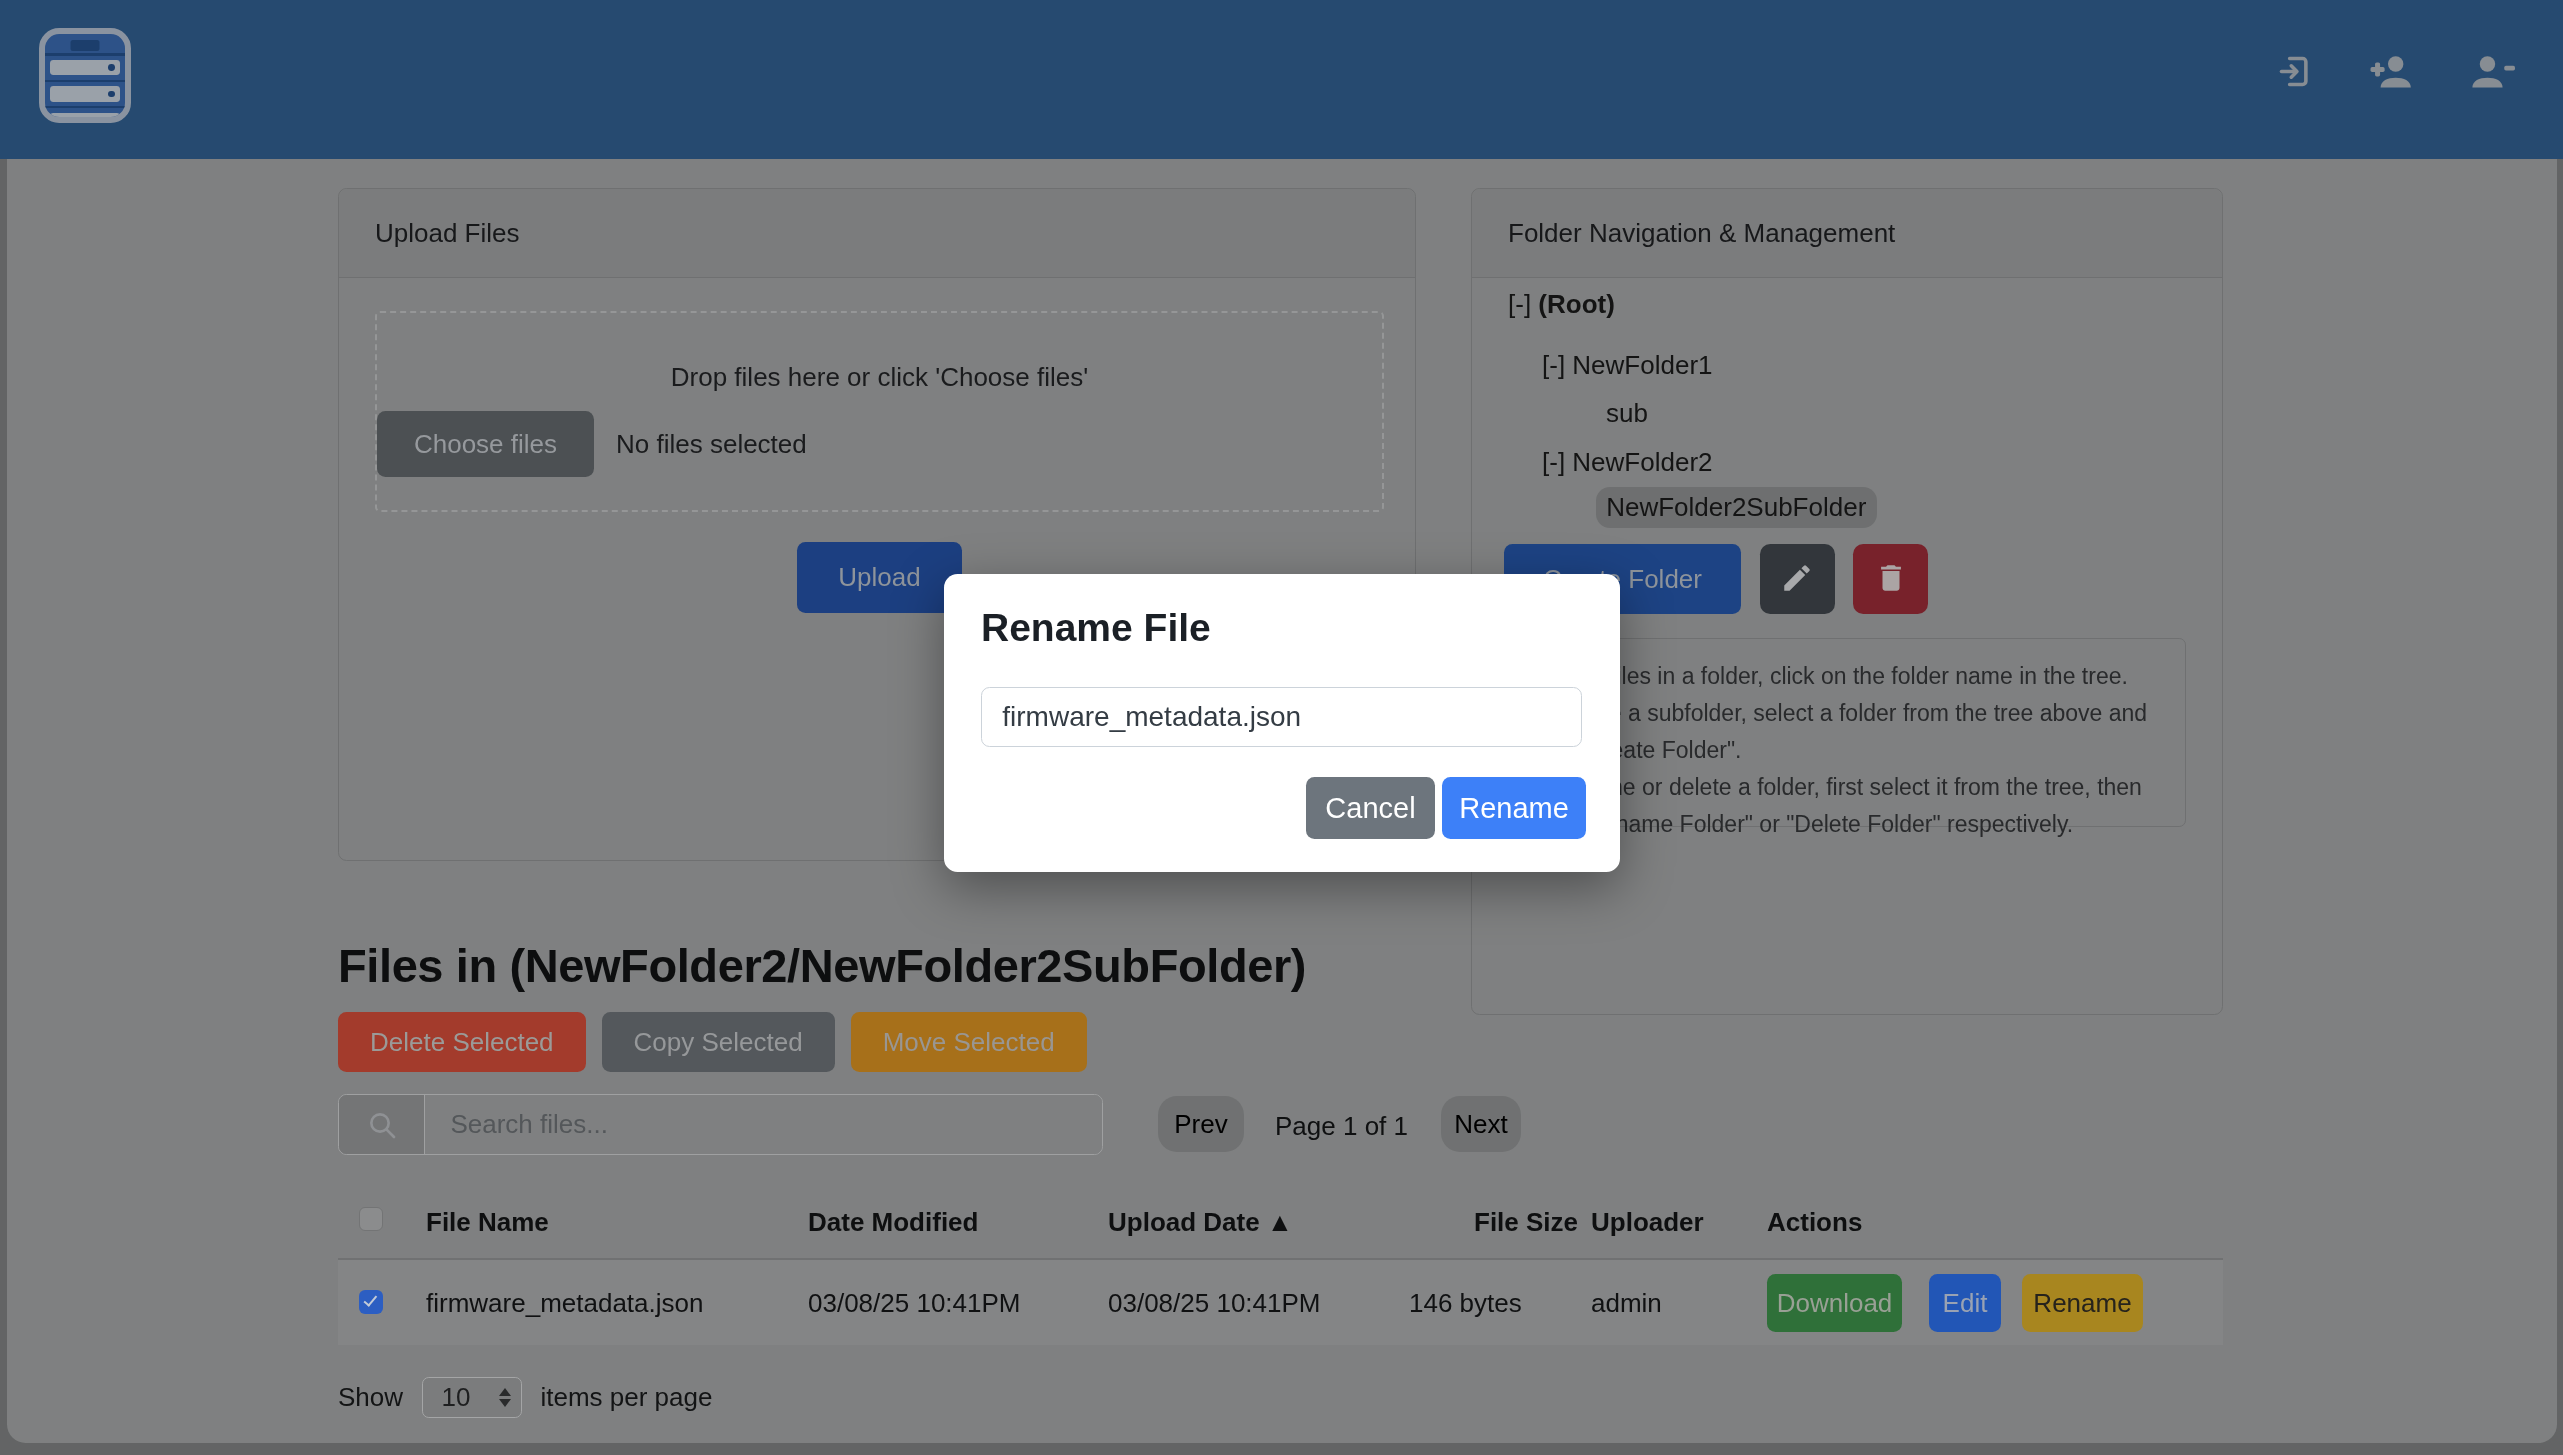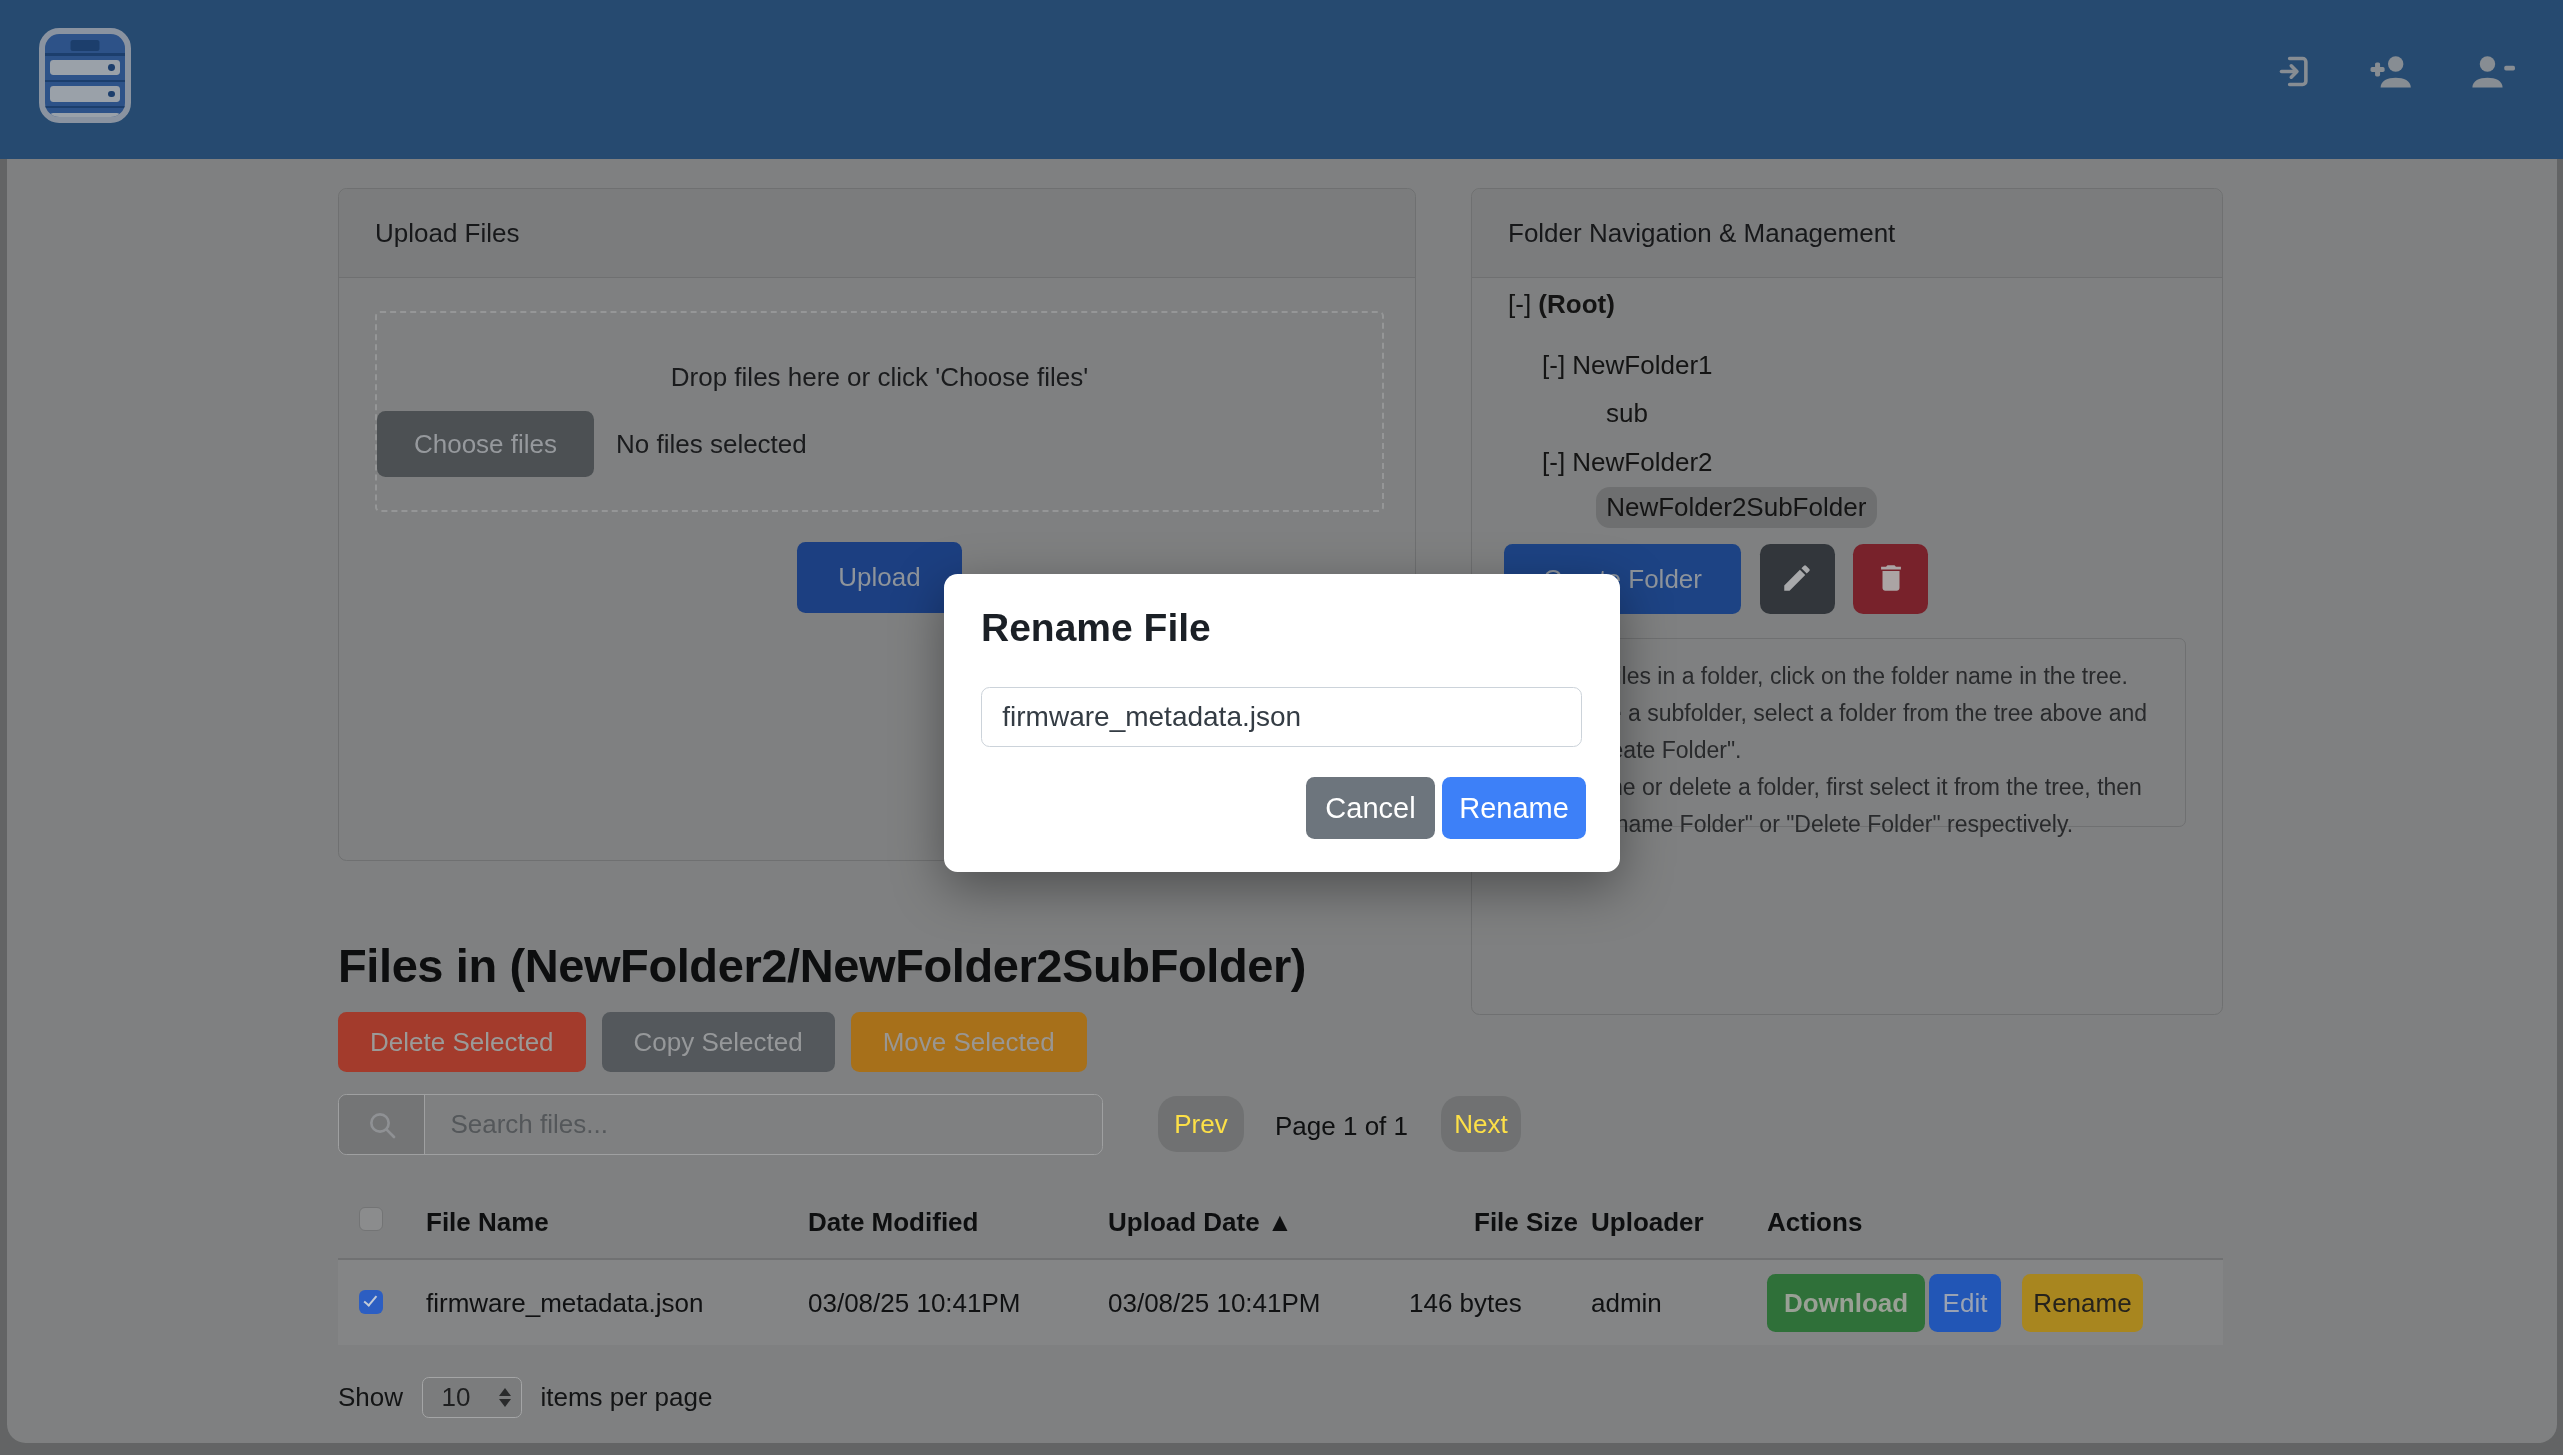--- a/index.html
+++ b/index.html
@@ -64,37 +64,37 @@
   #copy-selected-btn { background:#54585c; color:#96989a; }
   #move-selected-btn { background:#a7701a; color:#999692; }
 
   #search-group { position:absolute; left:338px; top:1094px; width:765px; height:61px; border:1.7px solid #9fa0a1;
           border-radius:8.5px; display:flex; overflow:hidden; }
   #search-addon { width:86px; background:#747576; border-right:1.7px solid #9fa0a1; display:flex; align-items:center; justify-content:center; }
   #search-input { flex:1; border:none; outline:none; background:#7f8081; font-size:26px; font-family:inherit;
           color:#2a2b2c; padding-left:25.4px; }
   #search-input::placeholder { color:#54575a; opacity:1; }
   .pg-btn { position:absolute; top:1096px; height:56px; background:#707172; border:none; border-radius:19px;
-          color:#fde047; font-size:26px; font-family:inherit; }
+          color:#000000; font-size:26px; font-family:inherit; }
   #prev-btn { left:1158px; width:86px; }
   #next-btn { left:1441px; width:80px; }
   #page-label { position:absolute; left:1265px; top:1111px; width:153px; text-align:center; font-size:26px; color:#0f1011; }
 
   
   .th { position:absolute; top:1207px; font-size:26px; font-weight:bold; color:#0e0f10; cursor:default; }
   #thead-divider { position:absolute; left:338px; top:1258px; width:1885px; height:1.7px; background:#707172; }
   #file-row { position:absolute; left:338px; top:1260px; width:1885px; height:85px; background:#848586; }
   .td { position:absolute; top:1288px; font-size:26px; color:#101112; white-space:nowrap; }
   .cb { position:absolute; width:24px; height:24px; border-radius:6px; }
   #header-checkbox { left:359px; top:1207px; background:#8b8c8d; border:1.7px solid #737475; }
   #row-checkbox { left:359px; top:1290px; background:#2c5ec2; }
   #row-checkbox .tick { position:absolute; left:7.6px; top:2.5px; width:6.8px; height:12.7px;
           border-right:2.5px solid #c3cbd8; border-bottom:2.5px solid #c3cbd8; transform:rotate(40deg); }
   .row-btn { position:absolute; top:1274px; height:58px; border:none; border-radius:8.5px; font-size:26px; font-family:inherit; }
-  #download-btn { left:1767px; width:158px; background:#2f7039; color:#99a095;font-weight:bold; }
+  #download-btn { left:1767px; width:135px; background:#2f7039; color:#99a095; }
   #edit-btn { left:1929px; width:72px; background:#2256b6; color:#99a2b3; }
   #row-rename-btn { left:2022px; width:121px; background:#a8861f; color:#26231c; }
 
   #table-footer { position:absolute; left:338px; top:1377px; display:flex; align-items:center; gap:18.7px; font-size:26px; color:#131415; }
   #per-page-select { width:100px; height:41px; background:#7b7c7d; border:1.7px solid #a4a5a6; border-radius:6.8px;
           display:flex; align-items:center; justify-content:space-between; padding:0 10.2px 0 18.7px; color:#1e1f20; }
   .stepper { display:flex; flex-direction:column; gap:3.4px; }
   .stepper .up { width:0; height:0; border-left:6.8px solid transparent; border-right:6.8px solid transparent; border-bottom:8.5px solid #2a2b2c; }
   .stepper .down { width:0; height:0; border-left:6.8px solid transparent; border-right:6.8px solid transparent; border-top:8.5px solid #2a2b2c; }
 

